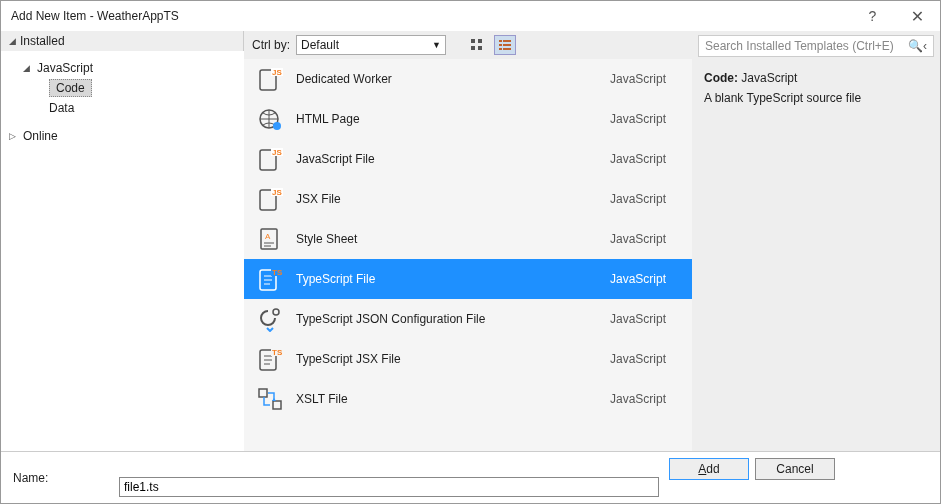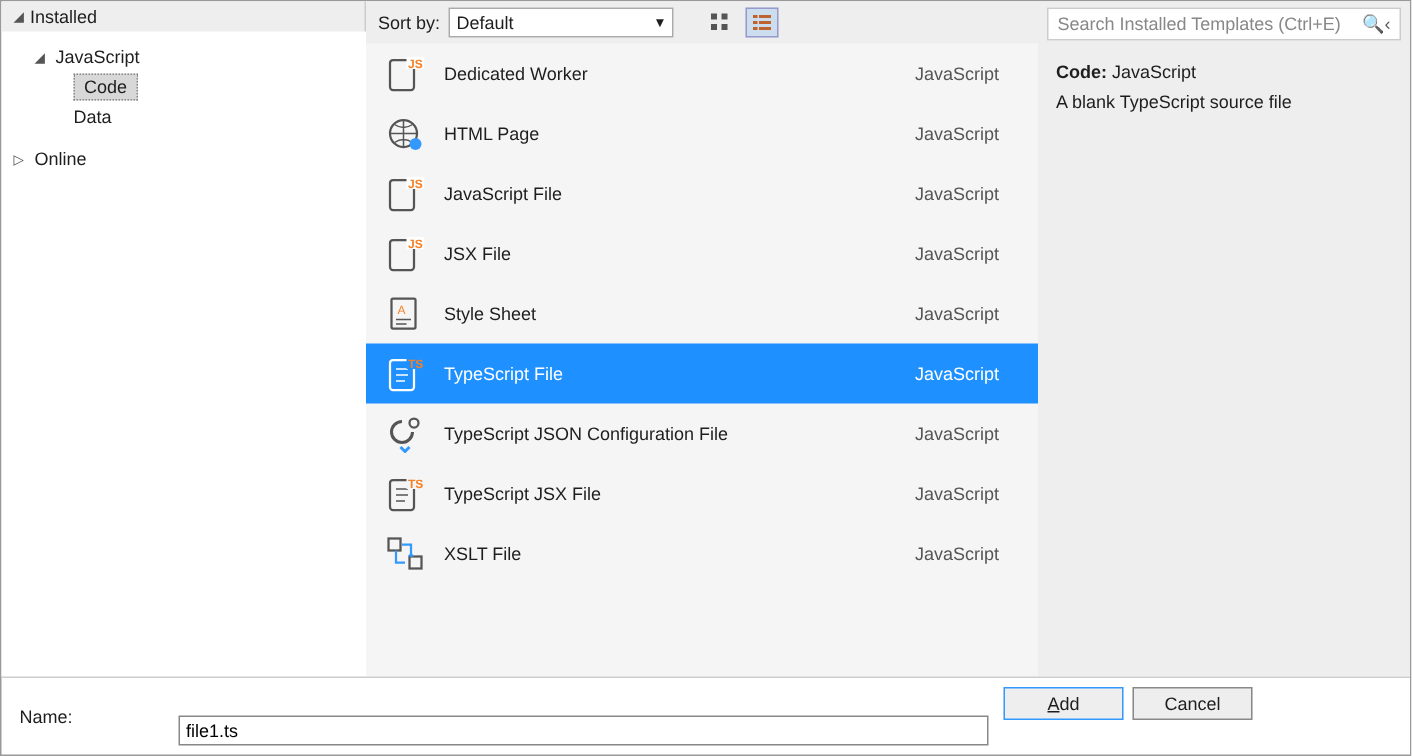--- a/index.html
+++ b/index.html
@@ -43,20 +43,27 @@
     .name-row input { flex:0 0 540px; height:20px; border:1px solid #888; padding:0 4px; font-family:inherit; font-size:12px;margin-top:19px; }
     .btn-row { display:flex; justify-content:flex-end; gap:6px; padding-bottom:4px;}
     .btn { width:80px; height:22px; border:1px solid #888; background:#eee; font-size:12px; display:flex; align-items:center; justify-content:center; }
     .btn.primary { border:1px solid #3399ff; }
     svg { display:block; }
   </style>
 </head>
 <body>
 
 <div class="window">
+  <div class="titlebar">
+    <span class="titlebar-title">Add New Item - WeatherAppTS</span>
+    <div class="titlebar-btns">
+      <div class="titlebar-btn">?</div>
+      <div class="titlebar-btn">✕</div>
+    </div>
+  </div>
 
   <div class="body">
     <div class="sidebar">
       <div class="side-header">
         <span class="tri">◢</span>
         <span>Installed</span>
       </div>
       <div class="tree">
         <div class="tree-item">
           <span class="tri">◢</span>
@@ -68,21 +75,21 @@
         </div>
         <div class="tree-item" style="padding-left:8px; margin-top:10px;">
           <span class="tri">▷</span>
           <span>Online</span>
         </div>
       </div>
     </div>
 
     <div class="middle">
       <div class="toolbar">
-        <span>Sort by:</span>
+        <span>Ctrl by:</span>
         <div class="sort-select">
           <span>Default</span>
           <span style="font-size:9px;">▼</span>
         </div>
         <div style="width:8px;"></div>
         <div class="view-btn">
           <svg width="14" height="14">
               <rect x="1" y="1" width="4" height="4" fill="#555"></rect>
               <rect x="8" y="1" width="4" height="4" fill="#555"></rect>
               <rect x="1" y="8" width="4" height="4" fill="#555"></rect>

